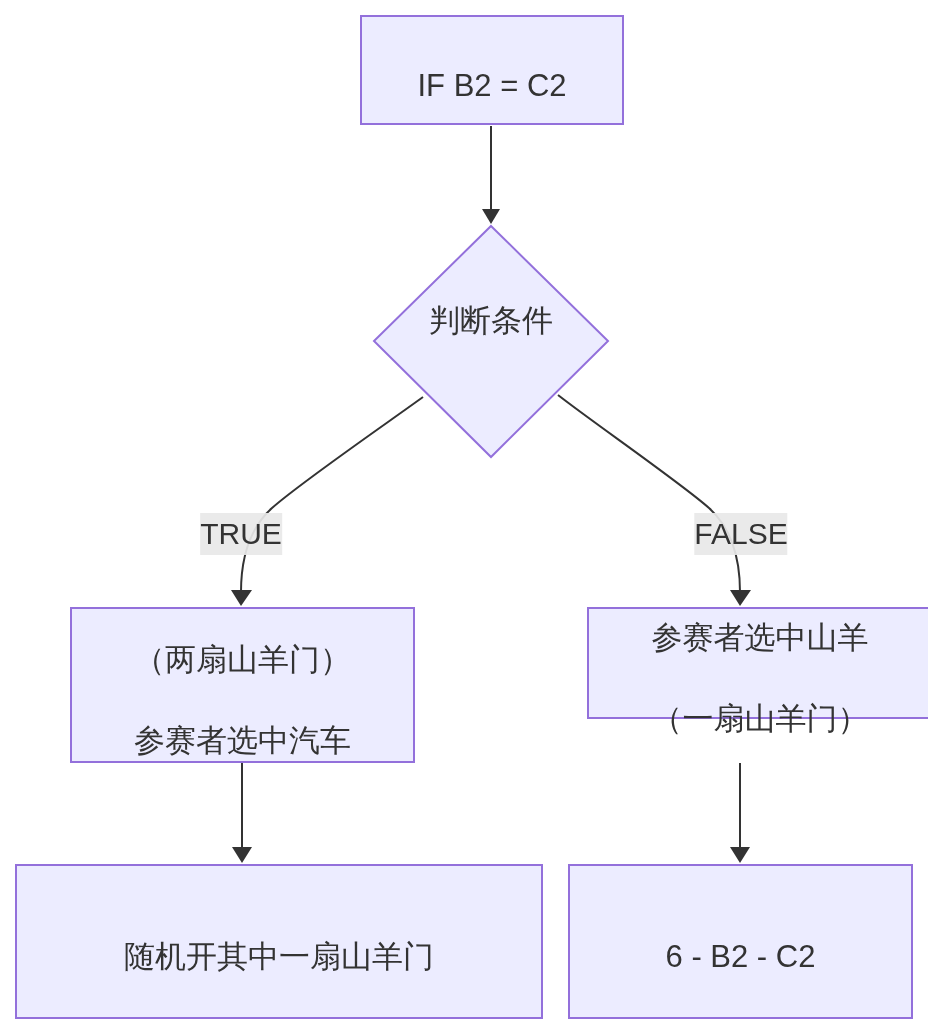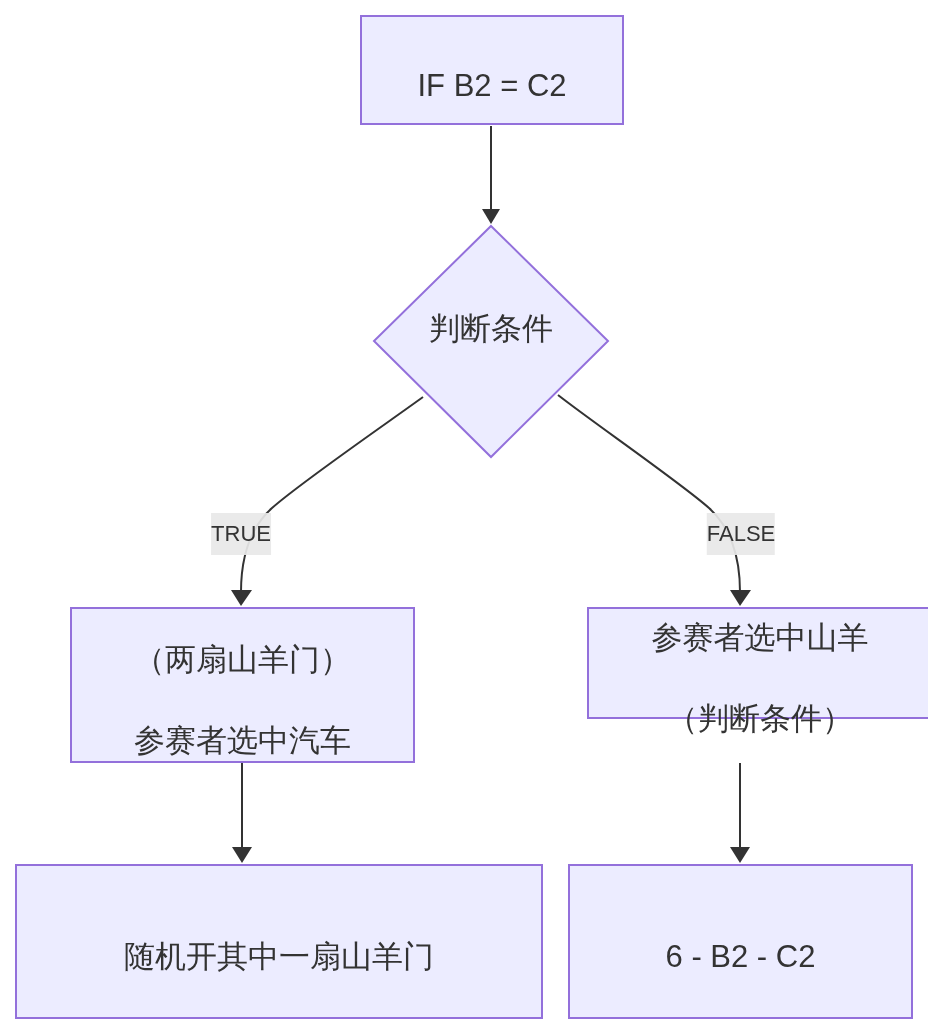--- a/index.html
+++ b/index.html
@@ -52,33 +52,33 @@
     justify-content:center;
     text-align:center;
     font-size:31px;
     line-height:50px;
     color:var(--text);
   }
   .node .line{display:block;margin-top:31px;}
   .diamond-label{
     position:absolute;
     left:341px;
-    top:304px;
+    top:296px;
     width:300px;
     text-align:center;
     font-size:31px;
     line-height:50px;
     color:var(--text);
   }
   .edge-label{
     position:absolute;
     transform:translate(-50%,-50%);
     background:rgba(232,232,232,0.92);
     color:var(--text);
-    font-size:22px;
+    font-size:30px;
     line-height:34px;
     padding:4px 0;
     white-space:nowrap;
   }
   #label-true{left:241px;top:534px;}
   #label-false{left:741px;top:534px;}
   #node-start{left:360px;top:15px;width:264px;height:110px;}
   #node-chose-car{left:70px;top:607px;width:345px;height:156px;}
   #node-chose-goat{left:587px;top:607px;width:346px;height:112px;align-items:center;}
   #node-open-random{left:15px;top:864px;width:528px;height:155px;}
@@ -119,21 +119,21 @@
 
   <div class="edge-label" id="label-false">FALSE</div>
 
   <div class="node" id="node-chose-car">
     <span class="line">（两扇山羊门）</span>
     <span class="line">参赛者选中汽车</span>
   </div>
 
   <div class="node" id="node-chose-goat">
     <span class="line">参赛者选中山羊</span>
-    <span class="line">（判断条件）</span>
+    <span class="line">（一扇山羊门）</span>
   </div>
 
   <div class="node" id="node-open-random">
     <span class="line">随机开其中一扇山羊门</span>
   </div>
 
   <div class="node" id="node-open-only">
     <span class="line">6 - B2 - C2</span>
   </div>
 

